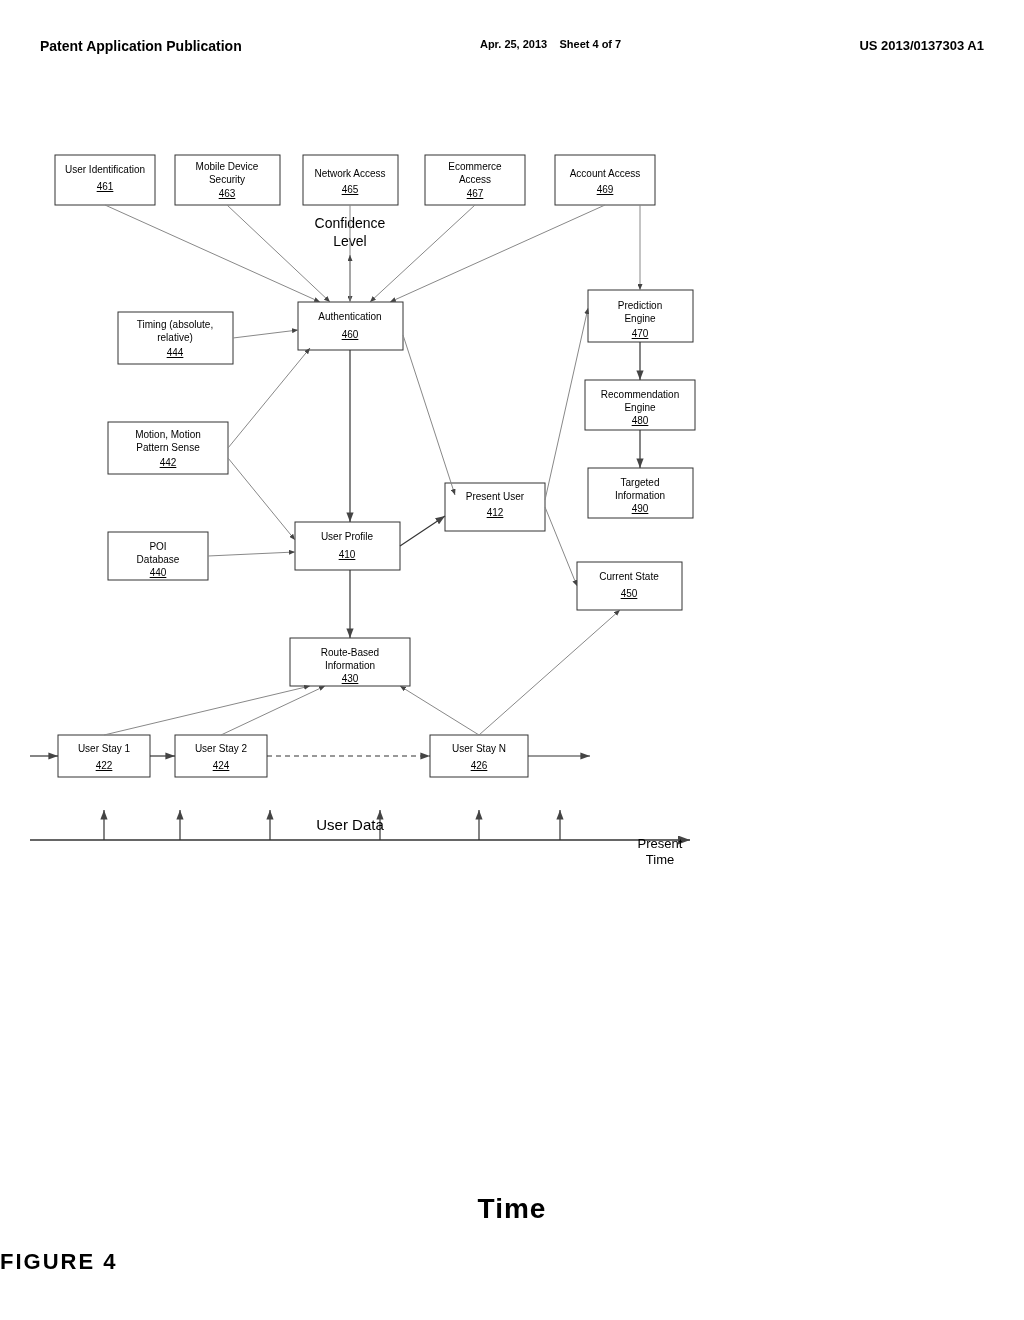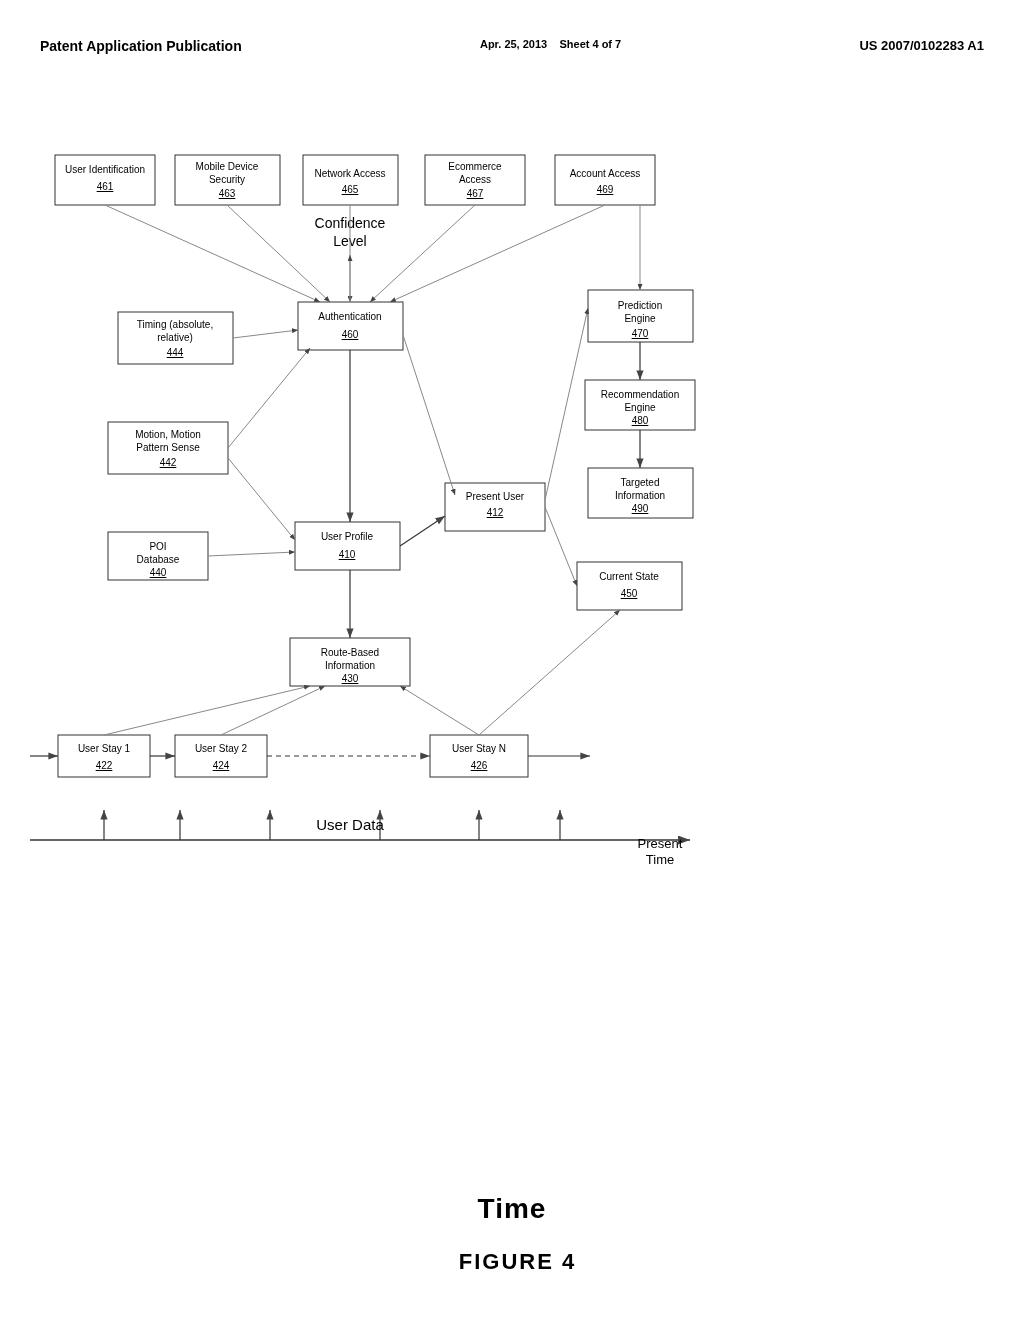--- a/index.html
+++ b/index.html
@@ -49,21 +49,21 @@
 <body>
 
 <div class="page">
 
   <div class="header">
     <span class="header-left">Patent Application Publication</span>
     <span class="header-center">
       <span>Apr. 25, 2013</span>&nbsp;&nbsp;&nbsp;
       <span>Sheet 4 of 7</span>
     </span>
-    <span class="header-right">US 2007/0102283 A1</span>
+    <span class="header-right">US 2013/0137303 A1</span>
   </div>
 
   <svg class="svg-overlay" viewBox="0 0 1024 1320" xmlns="http://www.w3.org/2000/svg">
 
     <rect x="55" y="155" width="100" height="50" fill="white" stroke="#333" stroke-width="1"></rect>
     <text x="105" y="173" text-anchor="middle" font-size="10" font-family="Arial">User Identification</text>
     <text x="105" y="190" text-anchor="middle" font-size="10" font-family="Arial" text-decoration="underline">461</text>
 
     <rect x="175" y="155" width="105" height="50" fill="white" stroke="#333" stroke-width="1"></rect>
     <text x="227" y="170" text-anchor="middle" font-size="10" font-family="Arial">Mobile Device</text>
@@ -224,17 +224,17 @@
     <text x="350" y="830" text-anchor="middle" font-size="15" font-family="Arial">User Data</text>
 
     <text x="660" y="848" text-anchor="middle" font-size="13" font-family="Arial">Present</text>
     <text x="660" y="864" text-anchor="middle" font-size="13" font-family="Arial">Time</text>
 
   </svg>
 
   <div style="position:absolute; bottom:95px; left:0; right:0; text-align:center;">
     <span style="font-size:28px; font-weight:bold; letter-spacing:1px; font-family:Arial;">Time</span>
   </div>
-  <div style="position:absolute; bottom:45px; left:0; right:0; text-align:center;margin-left:11px;">
+  <div style="position:absolute; bottom:45px; left:0; right:0; ">
     <span style="font-size:22px; font-weight:bold; letter-spacing:2px; font-family:Arial;">FIGURE  4</span>
   </div>
 
 </div>
 
 </body></html>

